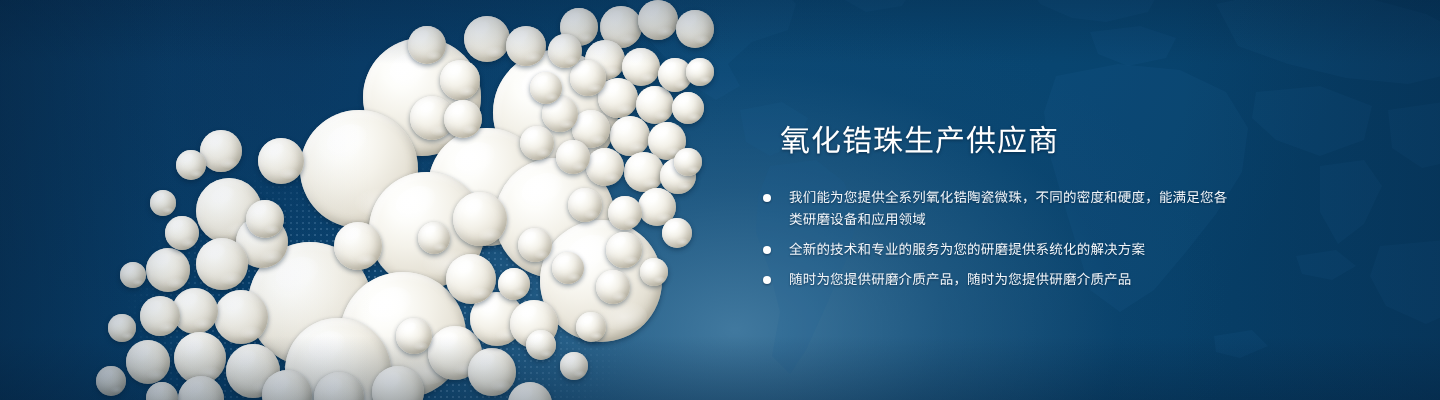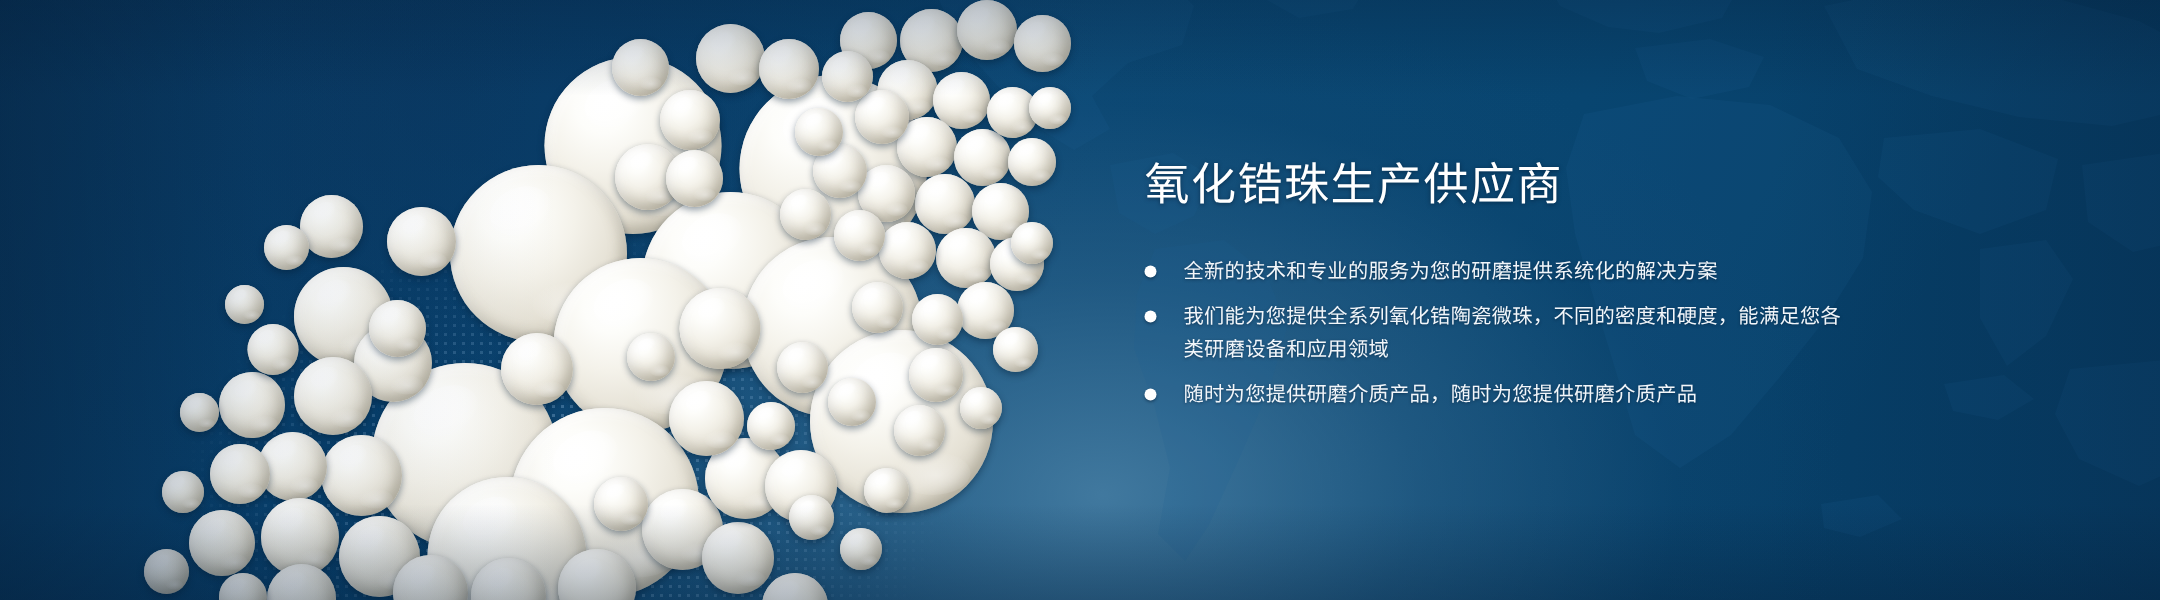--- a/index.html
+++ b/index.html
@@ -126,21 +126,21 @@
   }
 
   
   .copy {
     position: absolute;
     left: 763px;
     top: 104px;
     width: 470px;
   }
   .headline {
-    margin: 0;
+    margin: 17px;
     font-size: 30px;
     line-height: 40px;
     font-weight: 400;
     letter-spacing: 1px;
     color: #ffffff;
     text-shadow: 0 1px 3px rgba(2,22,44,0.55);
     white-space: nowrap;
   }
 
   .bullets {
@@ -303,25 +303,25 @@
   </div>
 
   <div class="bg-vignette"></div>
 
   <div class="copy">
     <h1 class="headline">氧化锆珠生产供应商</h1>
 
     <ul class="bullets">
       <li class="bullet">
         <span class="bullet-dot"></span>
-        <span>全新的技术和专业的服务为您的研磨提供系统化的解决方案</span>
+        <span>我们能为您提供全系列氧化锆陶瓷微珠，不同的密度和硬度，能满足您各类研磨设备和应用领域</span>
       </li>
       <li class="bullet">
         <span class="bullet-dot"></span>
-        <span>我们能为您提供全系列氧化锆陶瓷微珠，不同的密度和硬度，能满足您各类研磨设备和应用领域</span>
+        <span>全新的技术和专业的服务为您的研磨提供系统化的解决方案</span>
       </li>
       <li class="bullet">
         <span class="bullet-dot"></span>
         <span>随时为您提供研磨介质产品，随时为您提供研磨介质产品</span>
       </li>
     </ul>
   </div>
 
 </div>
 

